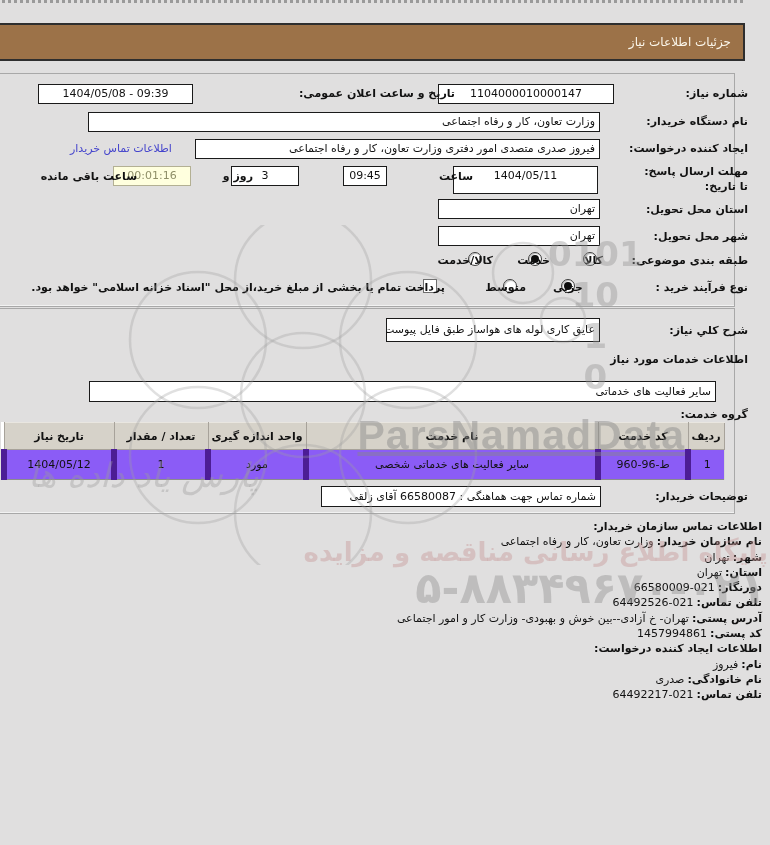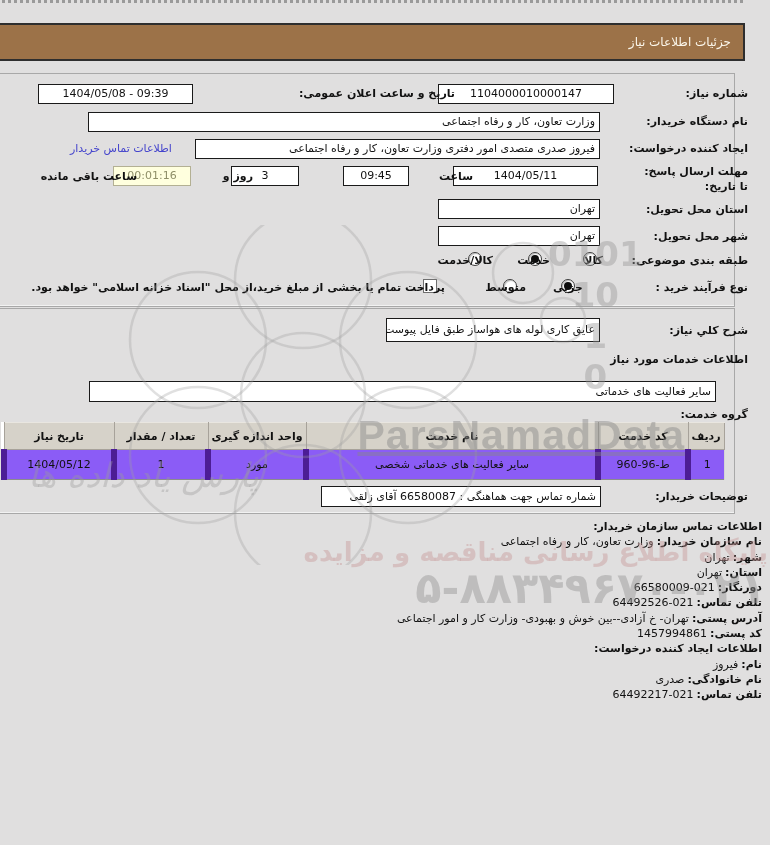--- a/index.html
+++ b/index.html
@@ -56,23 +56,23 @@
   <div class="inp center ltr" style="left:65px;top:84px;width:155px;height:20px;line-height:18px;">1404/05/08 - 09:39</div>
 
   <div class="lbl" style="right:22px;top:115px;">نام دستگاه خریدار:</div>
   <div class="inp" style="left:115px;top:112px;width:512px;height:20px;line-height:18px;">وزارت تعاون، کار و رفاه اجتماعی</div>
 
   <div class="lbl" style="right:22px;top:142px;">ایجاد کننده درخواست:</div>
   <div class="inp" style="left:222px;top:139px;width:405px;height:20px;line-height:18px;">فیروز صدری متصدی امور دفتری وزارت تعاون، کار و رفاه اجتماعی</div>
   <div class="link" style="left:97px;top:142px;">اطلاعات تماس خریدار</div>
 
   <div class="lbl wrap2" style="right:22px;top:164px;width:106px;">مهلت ارسال پاسخ: تا تاریخ:</div>
-  <div class="inp center" style="left:480px;top:166px;width:145px;height:20px;line-height:18px;">1404/05/11</div>
+  <div class="inp center" style="left:480px;top:166px;width:145px;height:28px;line-height:18px;">1404/05/11</div>
   <div class="lbl" style="right:297px;top:170px;">ساعت</div>
-  <div class="inp center ltr" style="left:370px;top:166px;width:66px;height:20px;line-height:18px;">09:45</div>
+  <div class="inp center ltr" style="left:370px;top:166px;width:44px;height:20px;line-height:18px;">09:45</div>
   <div class="inp center" style="left:258px;top:166px;width:68px;height:20px;line-height:18px;">3</div>
   <div class="lbl" style="right:517px;top:170px;">روز و</div>
   <div class="inp center ltr soft" style="left:140px;top:166px;width:78px;height:20px;line-height:18px;">00:01:16</div>
   <div class="lbl" style="right:633px;top:170px;">ساعت باقی مانده</div>
 
   <div class="lbl" style="right:22px;top:203px;">استان محل تحویل:</div>
   <div class="inp" style="left:465px;top:199px;width:162px;height:20px;line-height:18px;">تهران</div>
 
   <div class="lbl" style="right:22px;top:230px;">شهر محل تحویل:</div>
   <div class="inp" style="left:465px;top:226px;width:162px;height:20px;line-height:18px;">تهران</div>

